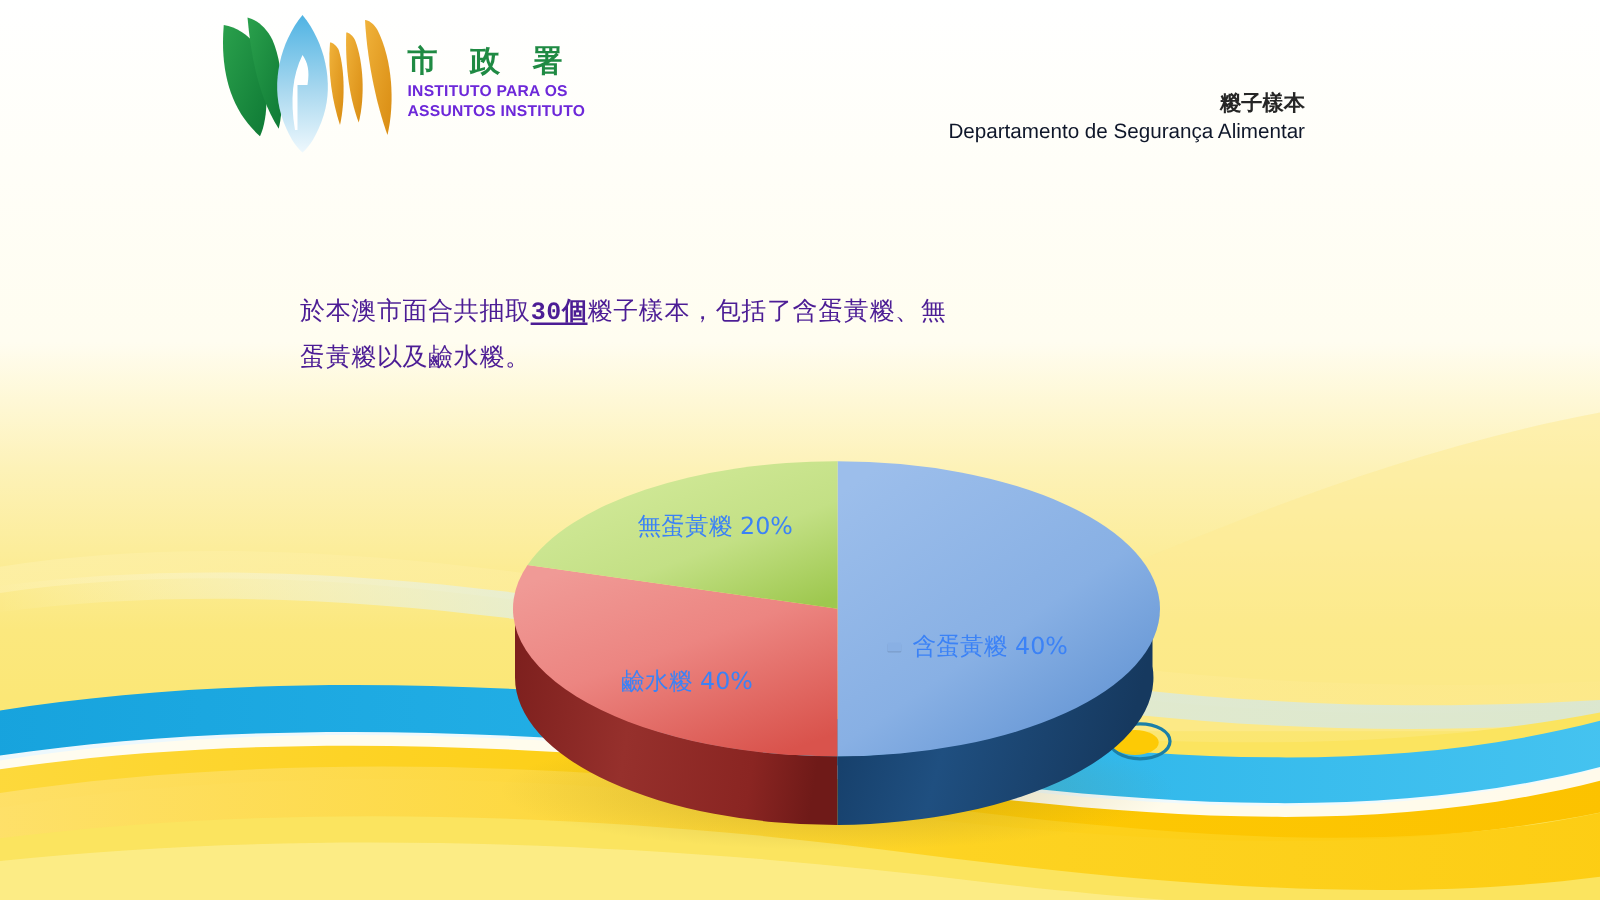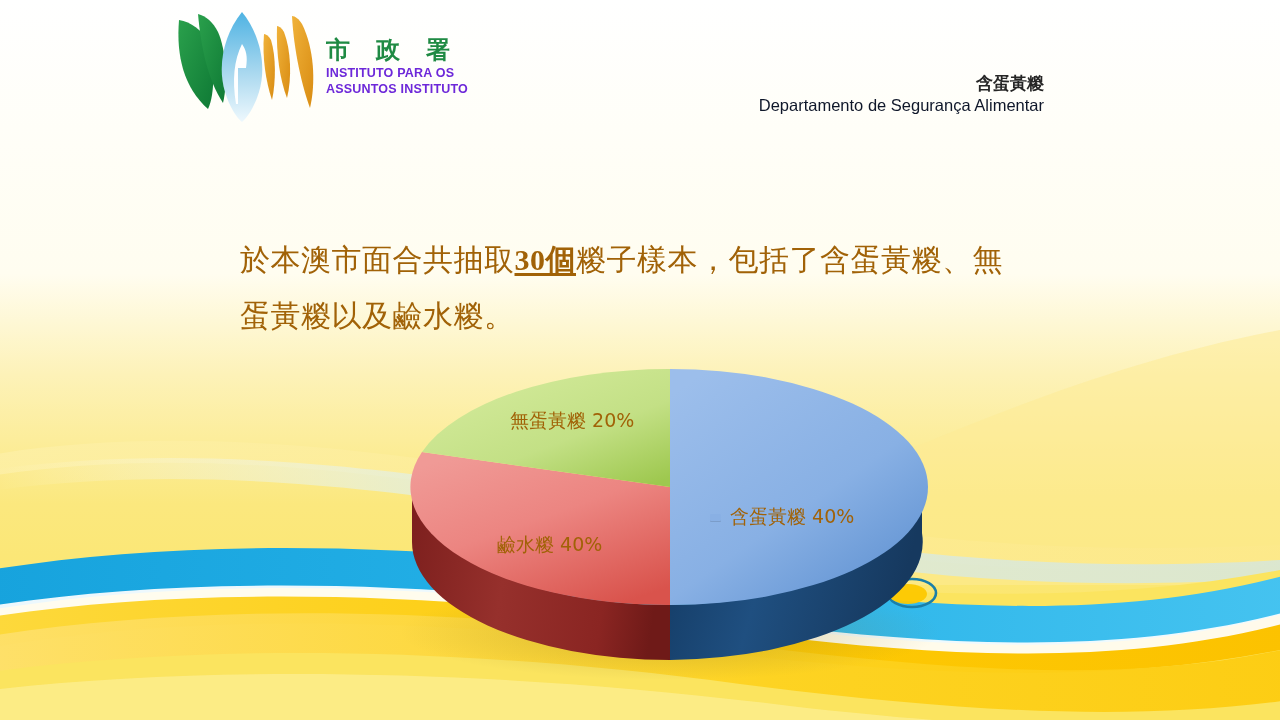--- a/index.html
+++ b/index.html
@@ -50,34 +50,34 @@
     text-align:center;
     font-family:"DejaVu Sans", sans-serif;
     font-weight:700; font-size:45px; color:#0d0d0d;
     letter-spacing:2px;
     text-shadow:1px 1px 0 rgba(150,150,150,0.45);
   }
 
   
   .body-text {
     position:absolute; left:240px; top:232px; width:830px; z-index:5;
-    font-family:Liberation Serif, serif;
-    font-size:30px; color:#a16207; line-height:1.85;
+    font-family:Liberation Mono, monospace;
+    font-size:20px; color:#4c1d95; line-height:1.85;
     letter-spacing:0.5px;
   }
   .body-text .hl { font-weight:700; text-decoration:underline; text-underline-offset:3px; }
 
   
   .chart { position:absolute; left:380px; top:352px; width:580px; height:330px; z-index:4; }
   .chart svg { display:block; overflow:visible; }
 
   .pie-label {
     position:absolute; z-index:6;
     font-family:"DejaVu Sans", sans-serif;
-    font-size:19px; color:#a16207; white-space:nowrap;
+    font-size:19px; color:#3b82f6; white-space:nowrap;
   }
   .pie-label.green { left:510px; top:408px; }
   .pie-label.red   { left:497px; top:532px; }
   .pie-label.blue  { left:710px; top:457px; display:flex; align-items:center; gap:9px;margin-top:47px; }
   .legend-dash {
     display:inline-block; width:11px; height:7px; border-radius:1px;
     background:#89b0e4; box-shadow:0 1px 0 rgba(0,0,0,.12);
   }
 </style>
 </head>
@@ -181,21 +181,21 @@
       </svg>
     </div>
     <div class="logo-text">
       <div class="logo-cn">市 政 署</div>
       <div class="logo-pt">INSTITUTO PARA OS</div>
       <div class="logo-pt">ASSUNTOS INSTITUTO</div>
     </div>
   </div>
 
   <div class="dept">
-    <div class="dept-cn">含蛋黃糉</div>
+    <div class="dept-cn">糉子樣本</div>
     <div class="dept-pt">Departamento de Segurança Alimentar</div>
   </div>
 
 
   <div class="body-text">
     <span>於本澳市面合共抽取</span><span class="hl">30個</span><span>糉子樣本，包括了含蛋黃糉、無</span><br>
     <span>蛋黃糉以及鹼水糉。</span>
   </div>
 
   <div class="chart">

